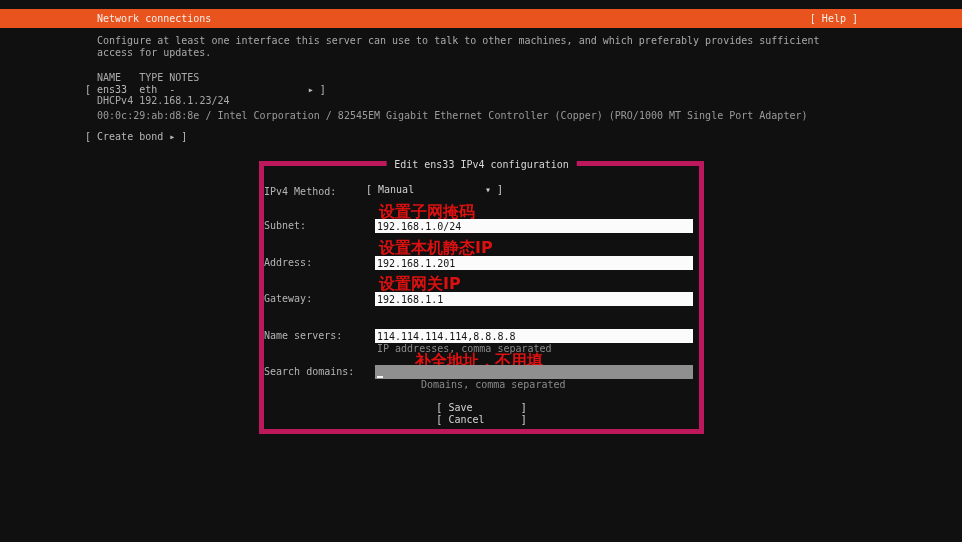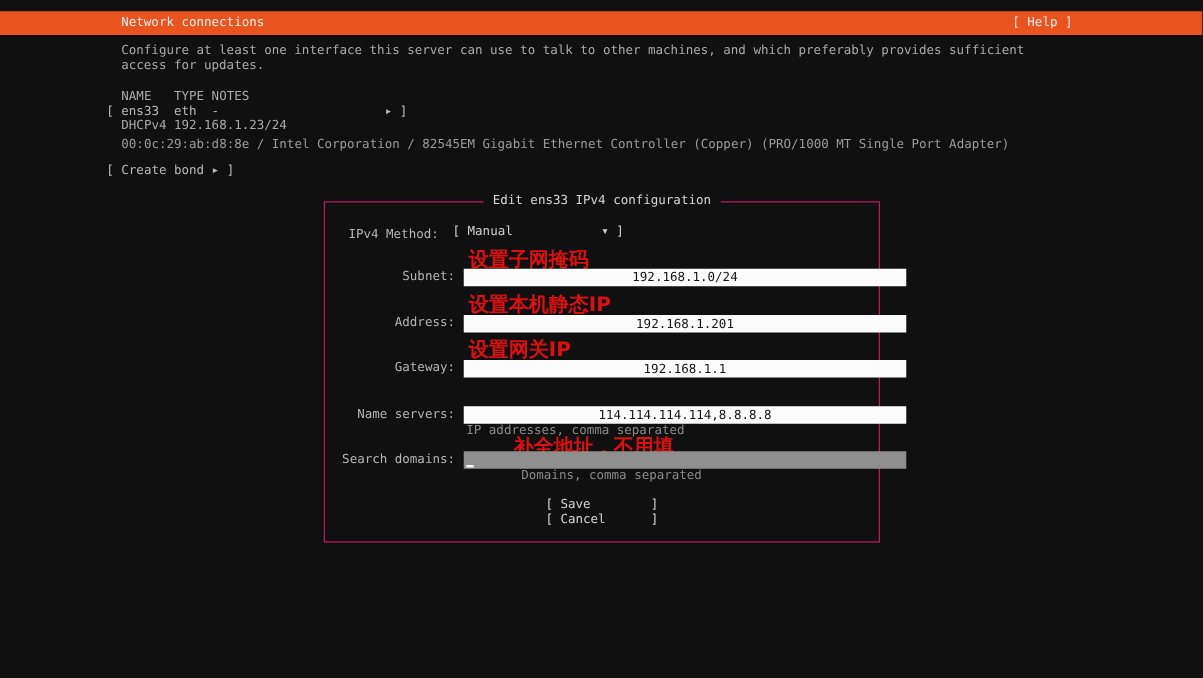--- a/index.html
+++ b/index.html
@@ -21,37 +21,37 @@
   .intro2 { left:97px; top:47px; color:#a9a9a9; }
 
   .tbl-header { left:85px; top:72px;  color:#a9a9a9; }
   .tbl-row    { left:85px; top:84px;  color:#b8b8b8; cursor:pointer; }
   .tbl-dhcp   { left:85px; top:95px;  color:#a9a9a9; }
   .tbl-mac    { left:85px; top:110px; color:#9a9a9a; }
   .bond       { left:85px; top:131px; color:#b8b8b8; cursor:pointer; }
 
   
   .dialog { position:absolute; left:259px; top:161px; width:445px; height:273px;
-            border:1px solid #be185d; background:#101010; }
+            border:5px solid #be185d; background:#101010; }
   .dialog-title { position:absolute; top:-7px; left:50%; transform:translateX(-50%);
                   background:#101010; padding:0 8px; color:#d6d6d6; white-space:pre; }
   .dlg { position:absolute; white-space:pre; line-height:12px; }
-  .lbl { text-align:right; color:#b4b4b4; }
+  .lbl { color:#b4b4b4; }
   .lbl-method { left:0; width:91px; top:20px; }
   .dropdown { left:102px; top:18px; width:137px; height:14px; color:#cfcfcf;
               display:flex; justify-content:space-between; cursor:pointer; }
   .ann { left:115px; color:#dd1010; font-weight:bold;
          font-size:16px; line-height:13px;
          font-family:"DejaVu Sans","Liberation Sans",sans-serif; white-space:pre; }
   .ann1 { top:39px; } .ann2 { top:75px; } .ann3 { top:111px; } .ann4 { top:147px; } .ann5 { top:188px;margin-left:36px; }
   .lbl1 { top:54px; } .lbl2 { top:91px; } .lbl3 { top:127px; } .lbl4 { top:164px; } .lbl5 { top:200px; }
   .lbl1,.lbl2,.lbl3,.lbl4,.lbl5 { left:0; width:104px; }
-  .fld { position:absolute; left:111px; width:354px; height:14px; border:none; outline:none;
+  .fld { position:absolute; left:111px; width:318px; height:14px; border:none; outline:none;
          background:#fbfbfb; color:#141414; padding:4px 2px;
-         font-family:"DejaVu Sans Mono","Liberation Mono",monospace; font-size:10px;text-align:center; }
+         font-family:"DejaVu Sans Mono","Liberation Mono",monospace; font-size:10px; }
   .fld1 { top:53px; } .fld2 { top:90px; } .fld3 { top:126px; } .fld4 { top:163px; }
   .fld5 { top:199px; background:#8f8f8f; color:#fff; }
   .cursor { position:absolute; left:113px; top:210px; width:6px; height:2px; background:#f5f5f5; }
   .hlp { left:113px; color:#8a8a8a; }
   .hlp4 { top:177px; } .hlp5 { top:213px;margin-left:44px; }
   .btn { left:50%; transform:translateX(-50%); color:#d4d4d4; cursor:pointer; }
   .btn-save { top:236px; } .btn-cancel { top:248px; }
 </style>
 </head>
 <body>

